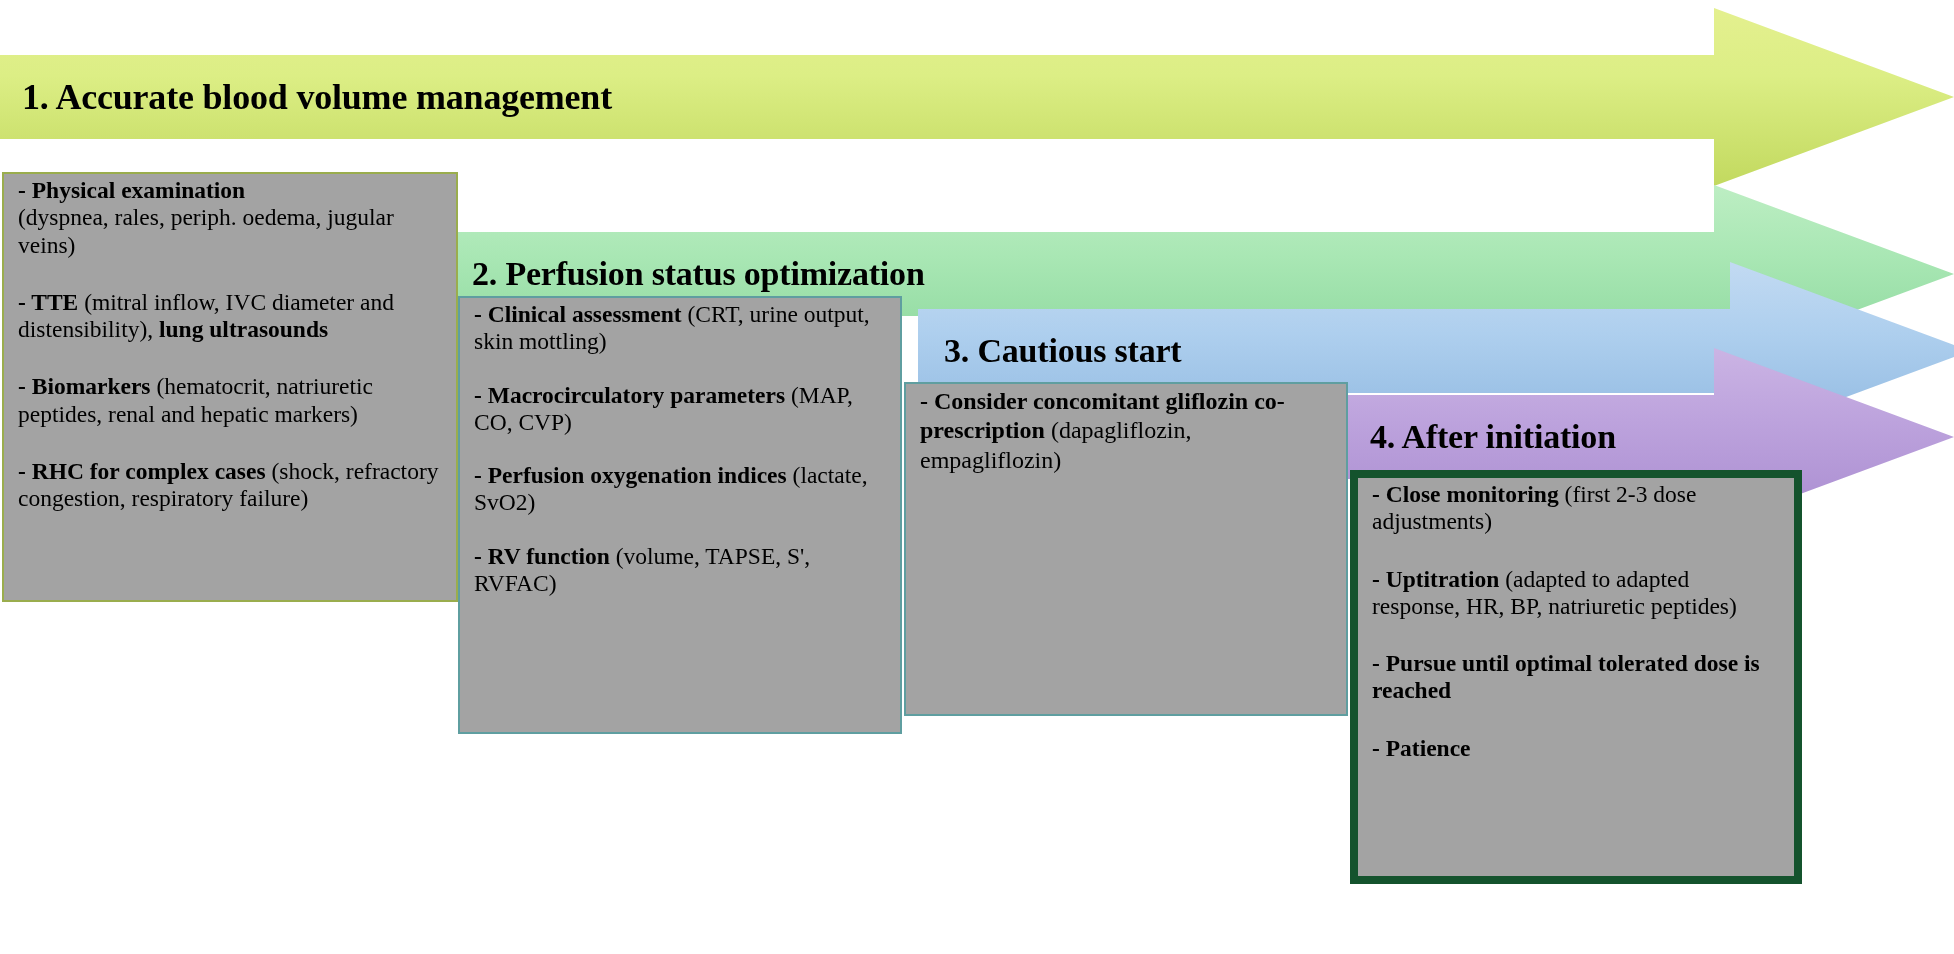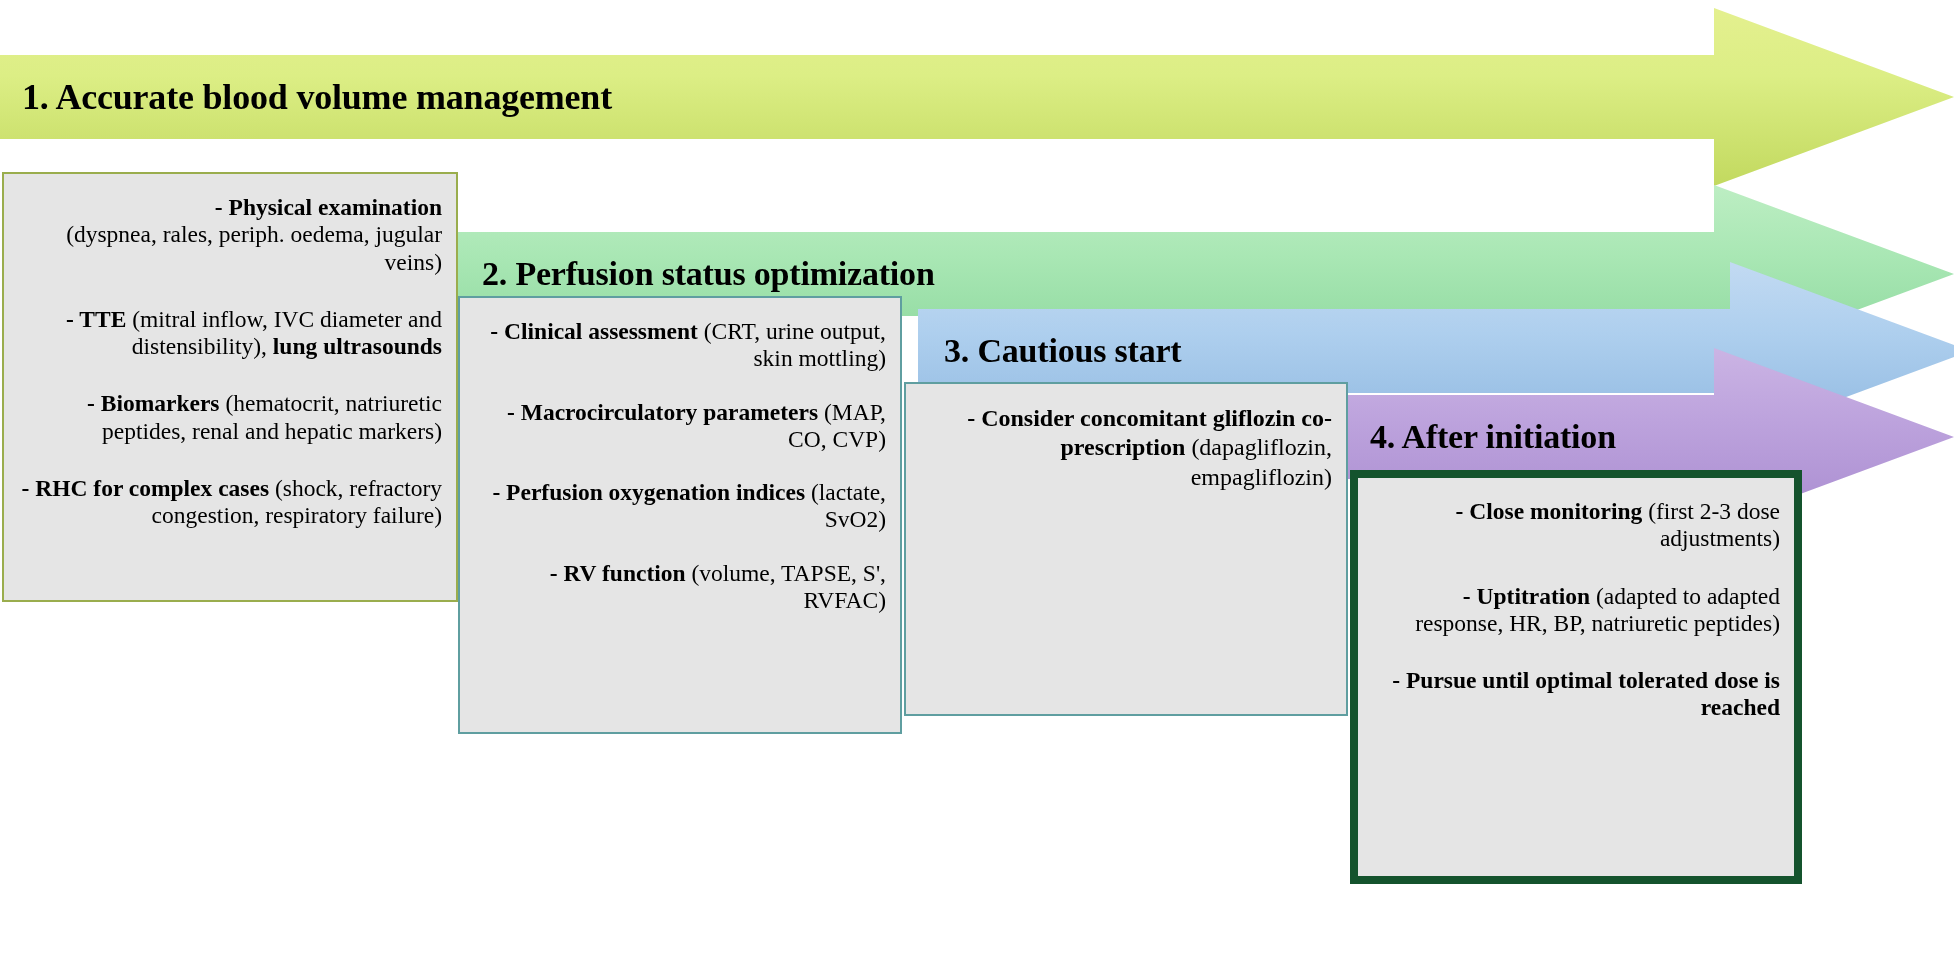--- a/index.html
+++ b/index.html
@@ -2,21 +2,21 @@
 <html><head>
 <meta charset="utf-8">
 <style>
   * { box-sizing: border-box; margin: 0; padding: 0; }
   html, body {
     width: 1954px; height: 954px;
     background: #ffffff;
     font-family: "Liberation Serif", "DejaVu Serif", serif;
     overflow: hidden;
   }
-  #stage { position: relative; width: 1954px; height: 954px; text-align: right; }
+  #stage { position: relative; width: 1954px; height: 954px; }
 
   
   .arrow {
     position: absolute;
     display: flex;
     align-items: center;
     filter: drop-shadow(5px 5px 5px rgba(0,0,0,0.38));
   }
   .arrow-title {
     font-weight: bold;
@@ -30,21 +30,21 @@
     background: linear-gradient(180deg, #e4f08f 0%, #dcee85 38%, #c2d95f 100%);
     clip-path: polygon(0 47px, 1714px 47px, 1714px 0, 1954px 89px, 1714px 178px, 1714px 131px, 0 131px);
     padding-left: 22px;
   }
   .arrow-1 .arrow-title { font-size: 36px; }
 
   .arrow-2 {
     left: 456px; top: 185px; width: 1498px; height: 178px;
     background: linear-gradient(180deg, #bdeec3 0%, #a9e7b4 40%, #8bd79c 100%);
     clip-path: polygon(0 47px, 1258px 47px, 1258px 0, 1498px 89px, 1258px 178px, 1258px 131px, 0 131px);
-    padding-left: 26px;
+    padding-left: 16px;
   }
   .arrow-2 .arrow-title { font-size: 34px; }
 
   .arrow-3 {
     left: 902px; top: 262px; width: 1052px; height: 178px;
     background: linear-gradient(180deg, #c2daf2 0%, #aecfee 40%, #8fb8e0 100%);
     clip-path: polygon(0 47px, 812px 47px, 812px 0, 1052px 89px, 812px 178px, 812px 131px, 0 131px);
     padding-left: 26px;
     margin-left: 16px;
   }
@@ -54,22 +54,22 @@
     left: 1348px; top: 348px; width: 606px; height: 178px;
     background: linear-gradient(180deg, #cbb4e4 0%, #bda3dd 40%, #a98cd0 100%);
     clip-path: polygon(0 47px, 366px 47px, 366px 0, 606px 89px, 366px 178px, 366px 131px, 0 131px);
     padding-left: 22px;
   }
   .arrow-4 .arrow-title { font-size: 34px; }
 
   
   .box {
     position: absolute;
-    background: #e5e5e5;
-    padding: 20px 14px 10px 14px;
+    background: #a3a3a3;
+    padding: 3px 14px 10px 14px;
     overflow: hidden;
   }
   .box-1 { left: 2px;    top: 172px; width: 456px; height: 430px;
            border: 2px solid #9aad4d; }
   .box-2 { left: 458px;  top: 296px; width: 444px; height: 438px;
            border: 2px solid #5f9ea0; }
   .box-3 { left: 904px;  top: 382px; width: 444px; height: 334px;
            border: 2px solid #5f9ea0; }
   .box-4 { left: 1350px; top: 470px; width: 452px; height: 414px;
            border: 8px solid #14532d; }
@@ -155,15 +155,18 @@
   <div class="box box-4">
     <div class="entry">
       <p><b>- Close monitoring</b><span> (first 2-3 dose adjustments)</span></p>
     </div>
     <div class="entry">
       <p><b>- Uptitration</b><span> (adapted to adapted response, HR, BP, natriuretic peptides)</span></p>
     </div>
     <div class="entry">
       <p><b>- Pursue until optimal tolerated dose is reached</b></p>
     </div>
+    <div class="entry">
+      <p><b>- Patience</b></p>
+    </div>
   </div>
 
 </div>
 
 </body></html>

